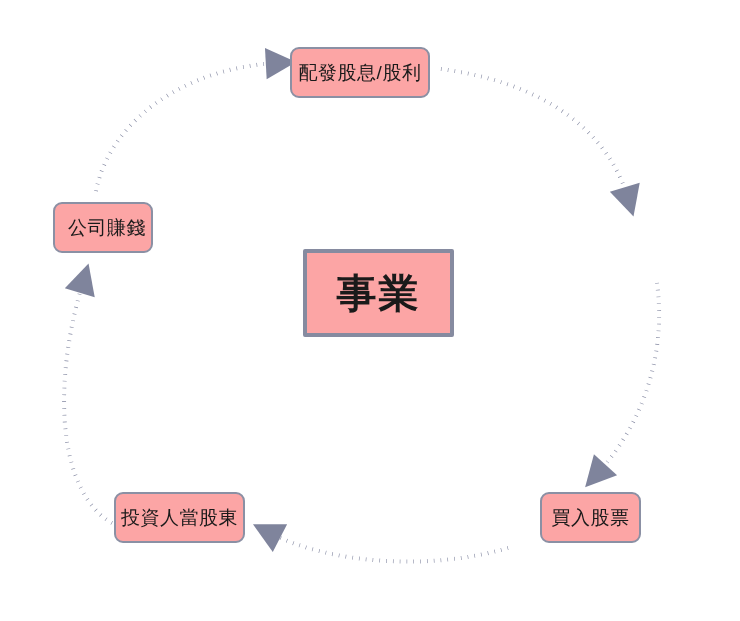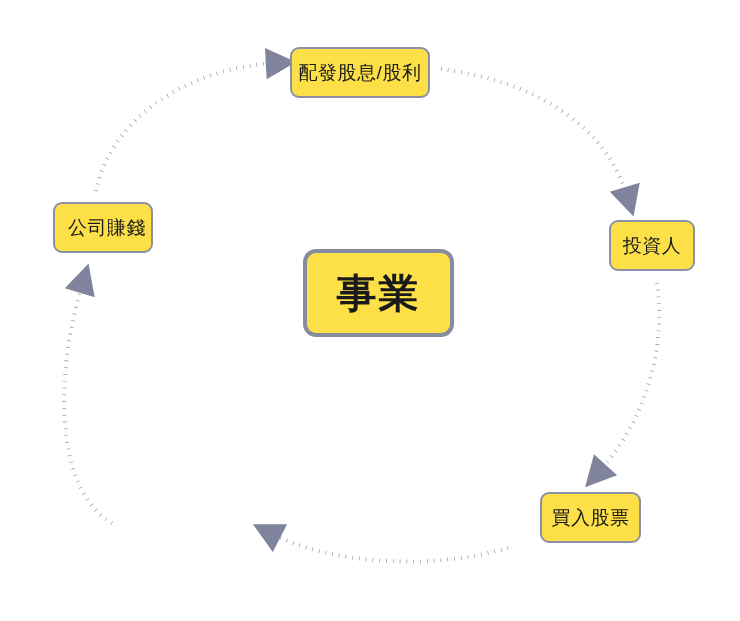--- a/index.html
+++ b/index.html
@@ -23,36 +23,36 @@
     top: 0;
     width: 740px;
     height: 621px;
   }
   .node {
     position: absolute;
     box-sizing: border-box;
     display: flex;
     align-items: center;
     justify-content: center;
-    background: #fde047;
+    background: #fca5a5;
     border: 2px solid #8b90a4;
     border-radius: 9px;
     color: #1a1a1a;
     font-size: 19px;
     letter-spacing: 0.5px;
     white-space: nowrap;
     z-index: 3;
   }
   .node-label {
     display: block;
     line-height: 1;
   }
   #node-center {
     border-width: 4px;
-    border-radius: 13px;
+    border-radius: 2px;
     border-color: #868ba0;
   }
   #node-center .node-label {
     font-size: 40px;
     font-weight: bold;
     letter-spacing: 2px;
   }
 </style>
 </head>
 <body>
@@ -78,26 +78,26 @@
   </svg>
 
   <div class="node" id="node-center" style="left:303px; top:249px; width:151px; height:88px;">
     <span class="node-label">事業</span>
   </div>
 
   <div class="node" style="left:290px; top:47px; width:140px; height:51px;">
     <span class="node-label">配發股息/股利</span>
   </div>
 
-  <div class="node" style="left:609px; top:220px; width:86px; height:51px;">
-    <span class="node-label">投資人</span>
-  </div>
 
   <div class="node" style="left:540px; top:492px; width:101px; height:51px;">
     <span class="node-label">買入股票</span>
   </div>
 
+  <div class="node" style="left:114px; top:492px; width:131px; height:51px;">
+    <span class="node-label">投資人當股東</span>
+  </div>
 
   <div class="node" style="left:53px; top:202px; width:100px; height:51px;padding-left:8px;">
     <span class="node-label">公司賺錢</span>
   </div>
 
 </div>
 
 </body></html>

